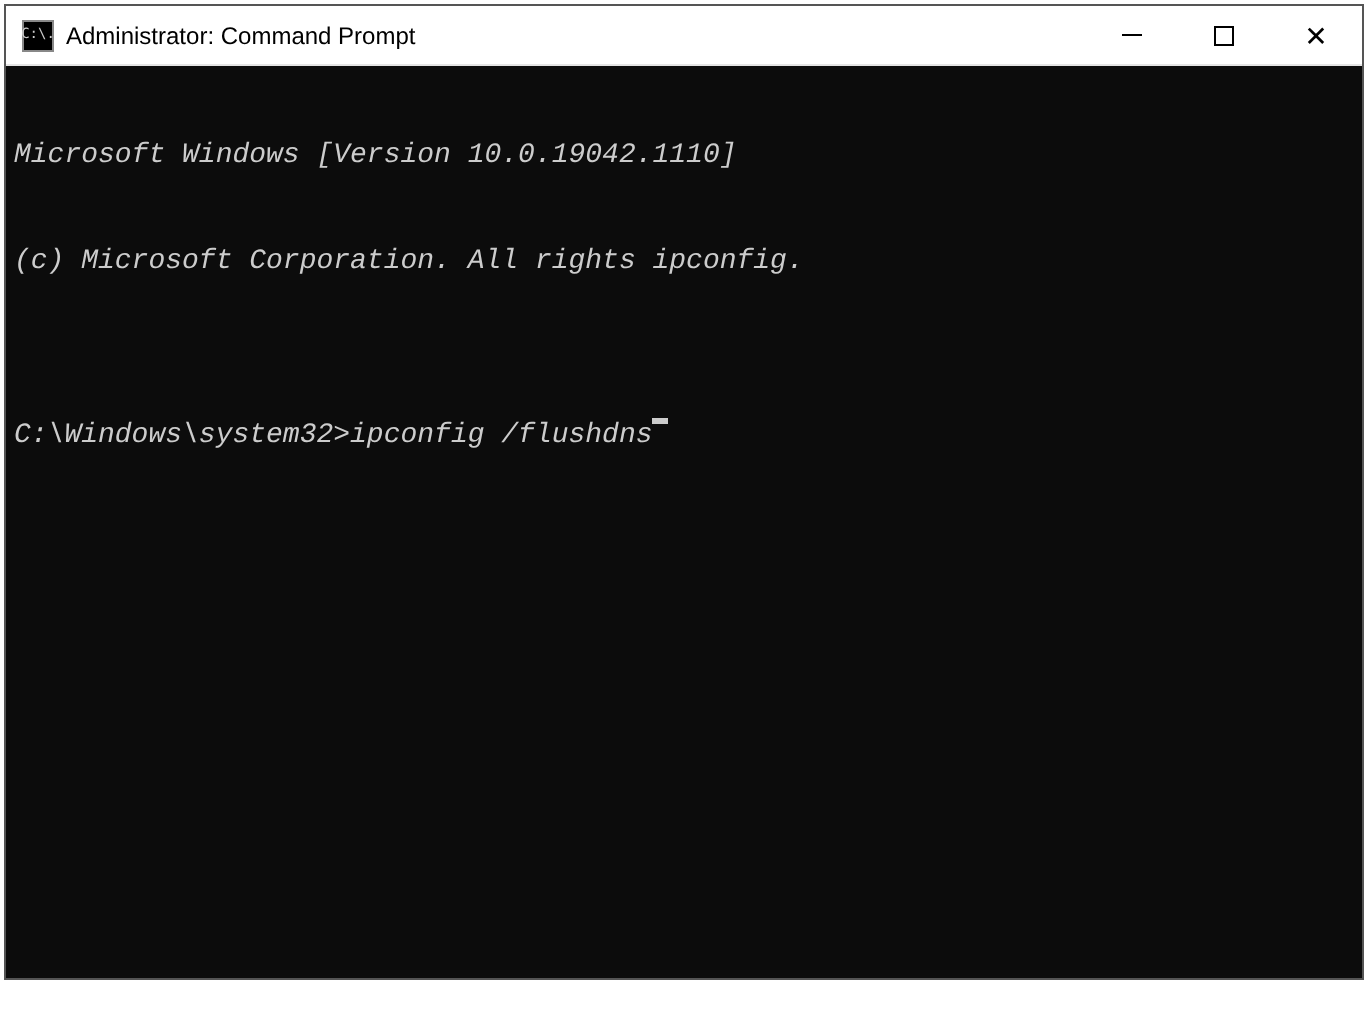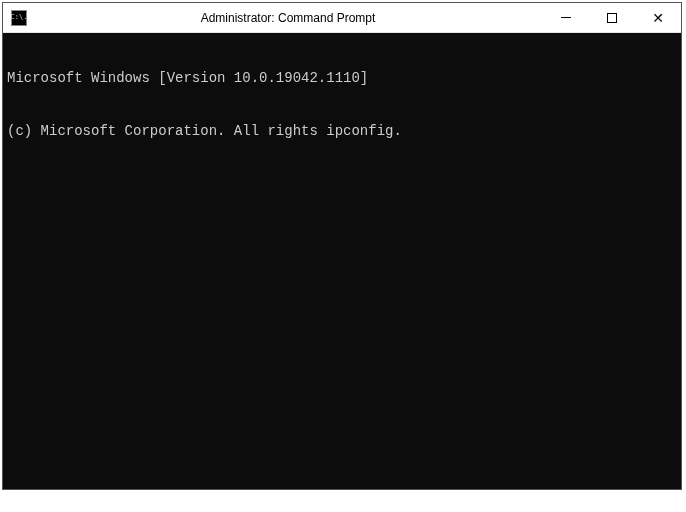--- a/index.html
+++ b/index.html
@@ -47,21 +47,20 @@
     .title-icon-inner {
       font-family: "Consolas", monospace;
       font-size: 7px;
       color: #ccc;
       line-height: 1;
     }
     .title-text {
       font-size: 12px;
       color: #000;
       flex: 1;
-      text-align: center;
     }
     .window-controls {
       display: flex;
       height: 100%;
     }
     .win-btn {
       width: 46px;
       height: 100%;
       display: flex;
       align-items: center;
@@ -76,20 +75,21 @@
       flex: 1;
       background: #0c0c0c;
       color: #cccccc;
       font-family: "Consolas", "Courier New", monospace;
       font-size: 14px;
       line-height: 1.25;
       padding: 2px 4px;
       white-space: pre;
       overflow: hidden;
       position: relative;
+      font-style: italic;
     }
     .term-line {
       display: block;
     }
     .prompt-line {
       display: flex;
     }
     .cursor {
       display: inline-block;
       width: 8px;
@@ -133,14 +133,15 @@
       </button>
       <button class="win-btn close">
         <span class="close-icon">✕</span>
       </button>
     </div>
   </div>
   <div class="terminal">
     <span class="term-line">Microsoft Windows [Version 10.0.19042.1110]</span>
     <span class="term-line">(c) Microsoft Corporation. All rights ipconfig.</span>
     <span class="term-line"></span>
+    <span class="prompt-line"><span>C:\Windows\system32&gt;</span><span>ipconfig /flushdns</span><span class="cursor"></span></span>
   </div>
 </div>
 
 </body></html>

